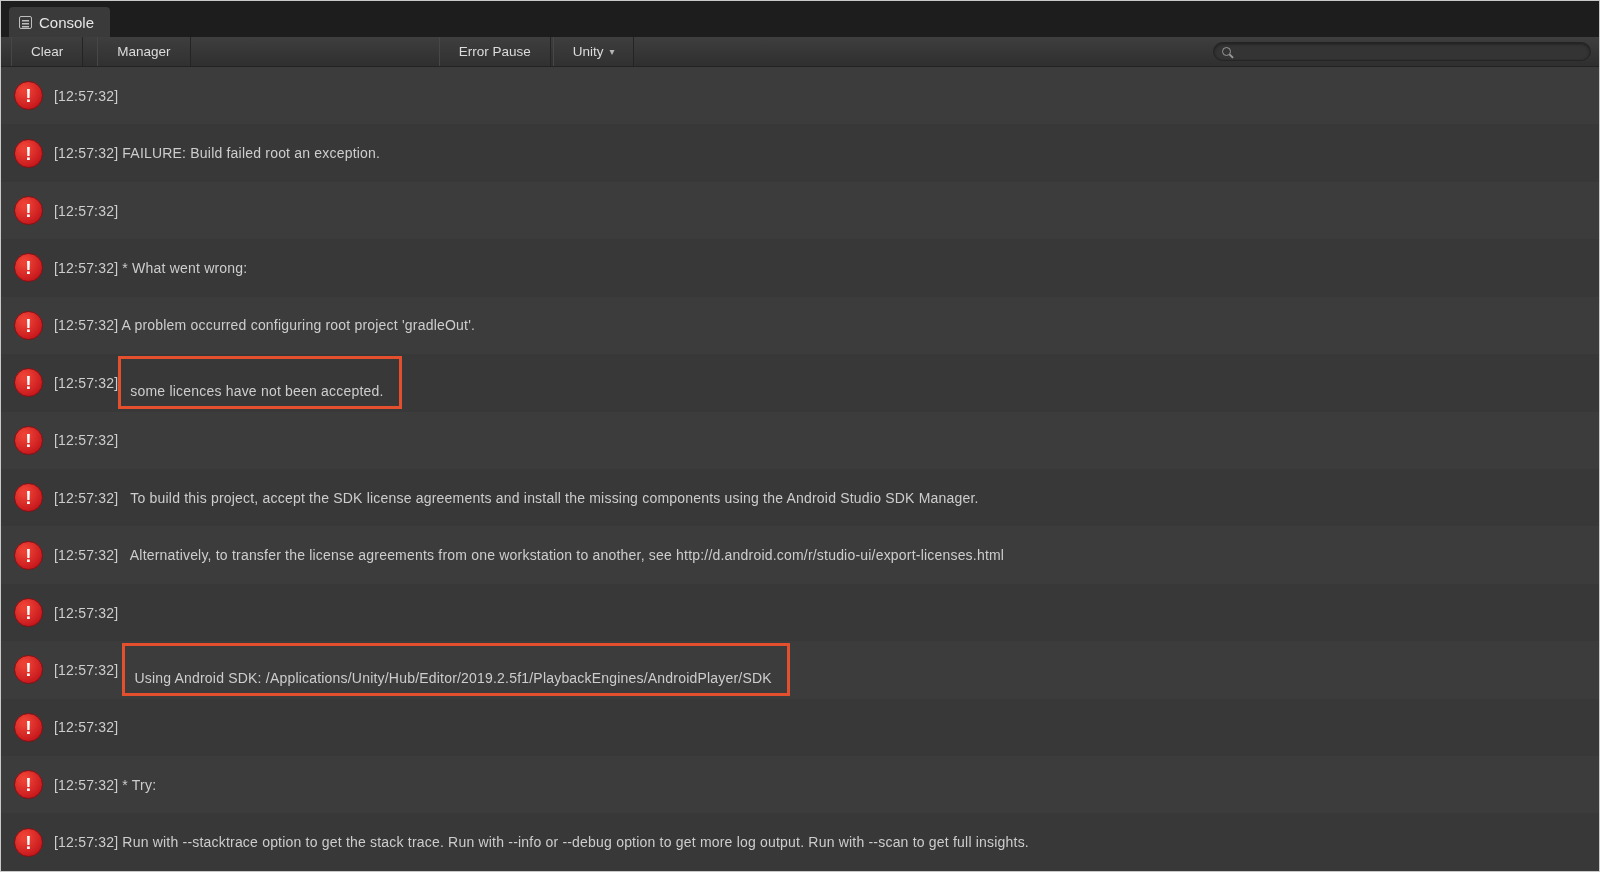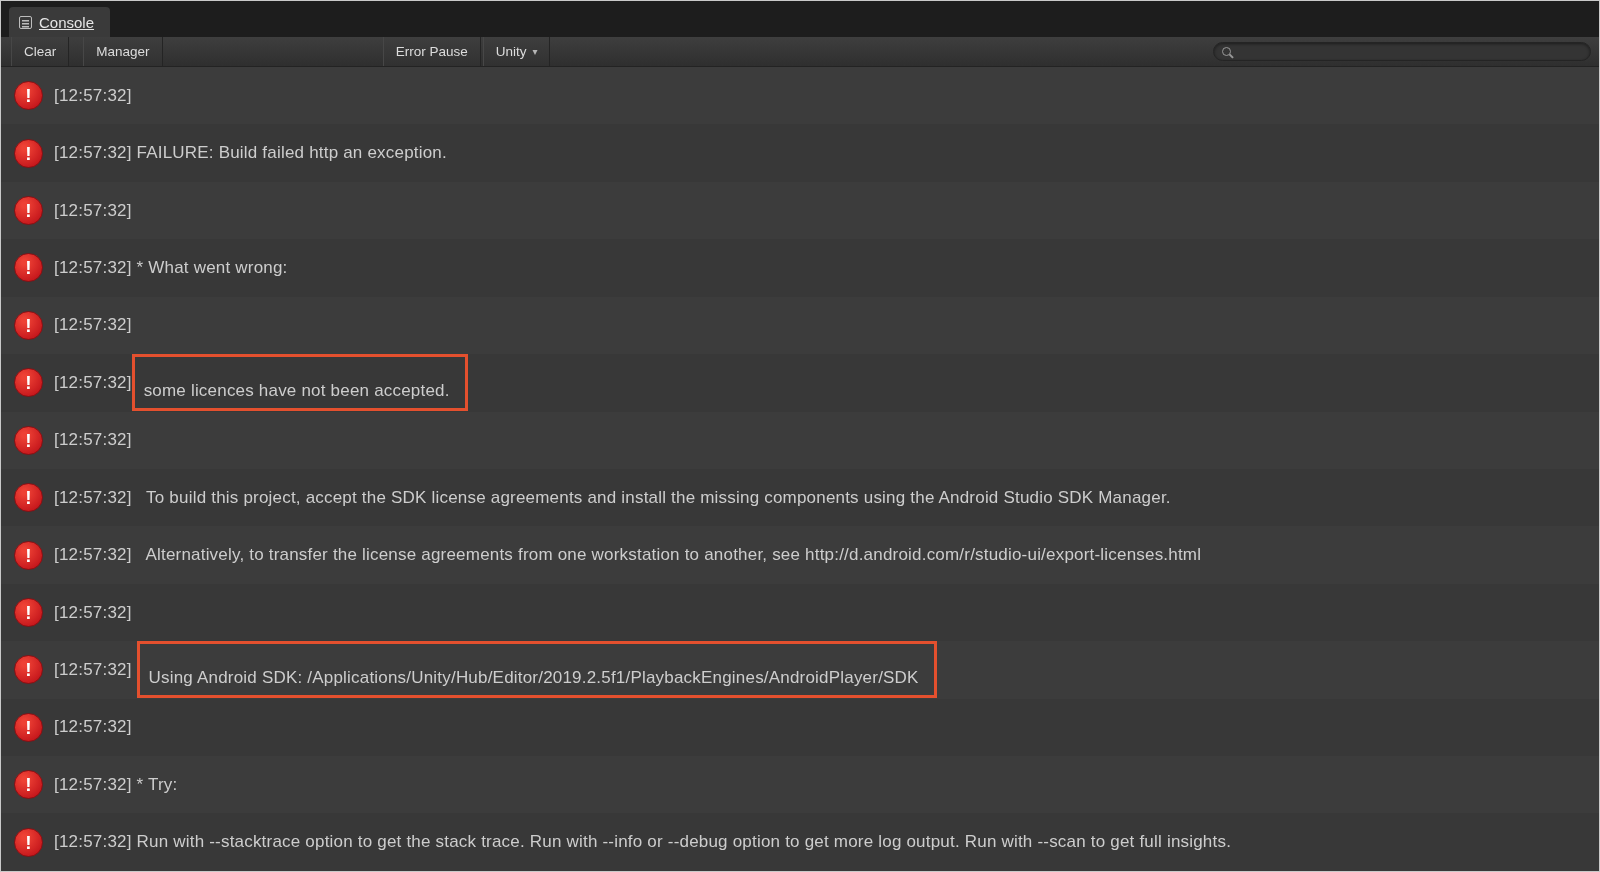--- a/index.html
+++ b/index.html
@@ -32,21 +32,20 @@
     margin-left:8px;
     height:30px;
     padding:0 16px 0 10px;
     display:inline-flex;
     align-items:center;
     gap:7px;
     background:#3a3a3a;
     border-radius:4px 4px 0 0;
     color:#e6e6e6;
     font-size:15px;
-    text-decoration:underline;
   }
   .tab-icon{
     width:13px;height:13px;
     border:1px solid #bdbdbd;
     border-radius:2px;
     background:
       linear-gradient(#bdbdbd,#bdbdbd) 2px 3px/7px 1.5px no-repeat,
       linear-gradient(#bdbdbd,#bdbdbd) 2px 6px/7px 1.5px no-repeat,
       linear-gradient(#bdbdbd,#bdbdbd) 2px 9px/7px 1.5px no-repeat;
   }
@@ -55,21 +54,21 @@
     height:30px;
     background:linear-gradient(#3e3e3e,#2f2f2f);
     border-bottom:1px solid #232323;
     display:flex;
     align-items:stretch;
     padding-left:10px;
   }
   .tbtn{
     display:flex;
     align-items:center;
-    padding:0 12px;
+    padding:0 19px;
     font-size:13.5px;
     color:#dcdcdc;
     background:linear-gradient(#3e3e3e,#313131);
     border-left:1px solid #474747;
     border-right:1px solid #242424;
     margin-right:2px;
     cursor:default;
     white-space:nowrap;
   }
   .tbtn.active{
@@ -154,21 +153,21 @@
     font-size:19px;
     line-height:1;
     display:flex;
     align-items:center;
     justify-content:center;
     margin-right:11px;
   }
   .msg{
     display:flex;
     align-items:center;
-    font-size:17px;
+    font-size:14px;
     color:var(--text);
     white-space:pre;
     letter-spacing:.2px;
     min-width:0;
   }
   .msg > span{white-space:pre;}
   .hl{
     display:inline-flex;
     align-items:center;
     border:3px solid var(--hl);
@@ -214,33 +213,33 @@
     </div>
   </div>
 
   <div class="list" id="console-list">
       <div class="row">
         <span class="err-icon">!</span>
         <span class="msg"><span>[12:57:32]</span></span>
       </div>
       <div class="row">
         <span class="err-icon">!</span>
-        <span class="msg"><span>[12:57:32]</span><span> FAILURE: Build failed http an exception.</span></span>
+        <span class="msg"><span>[12:57:32]</span><span> FAILURE: Build failed root an exception.</span></span>
       </div>
       <div class="row">
         <span class="err-icon">!</span>
         <span class="msg"><span>[12:57:32]</span></span>
       </div>
       <div class="row">
         <span class="err-icon">!</span>
         <span class="msg"><span>[12:57:32]</span><span> * What went wrong:</span></span>
       </div>
       <div class="row">
         <span class="err-icon">!</span>
-        <span class="msg"><span>[12:57:32]</span></span>
+        <span class="msg"><span>[12:57:32]</span><span> A problem occurred configuring root project 'gradleOut'.</span></span>
       </div>
       <div class="row">
         <span class="err-icon">!</span>
         <span class="msg"><span>[12:57:32]</span><span class="hl">some licences have not been accepted.</span></span>
       </div>
       <div class="row">
         <span class="err-icon">!</span>
         <span class="msg"><span>[12:57:32]</span></span>
       </div>
       <div class="row">

